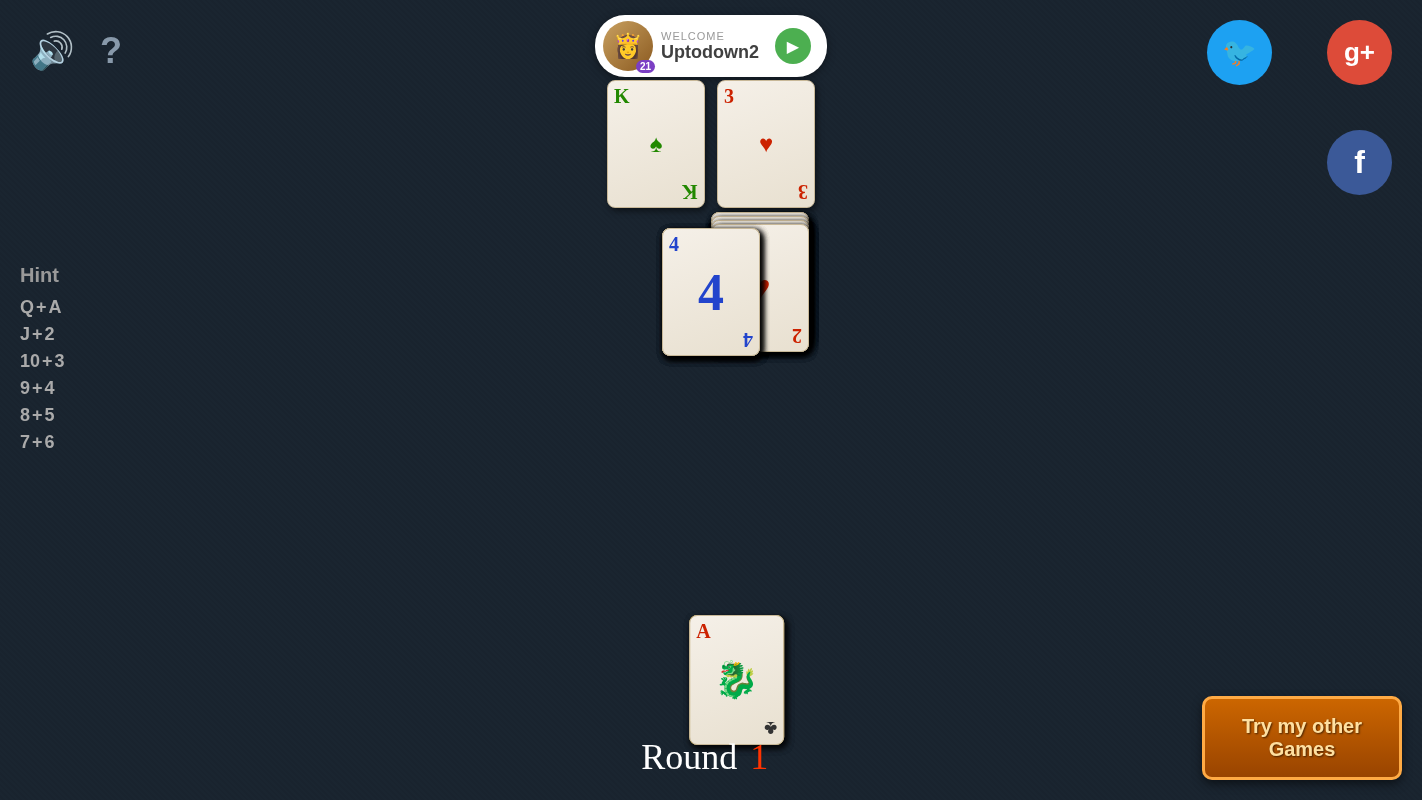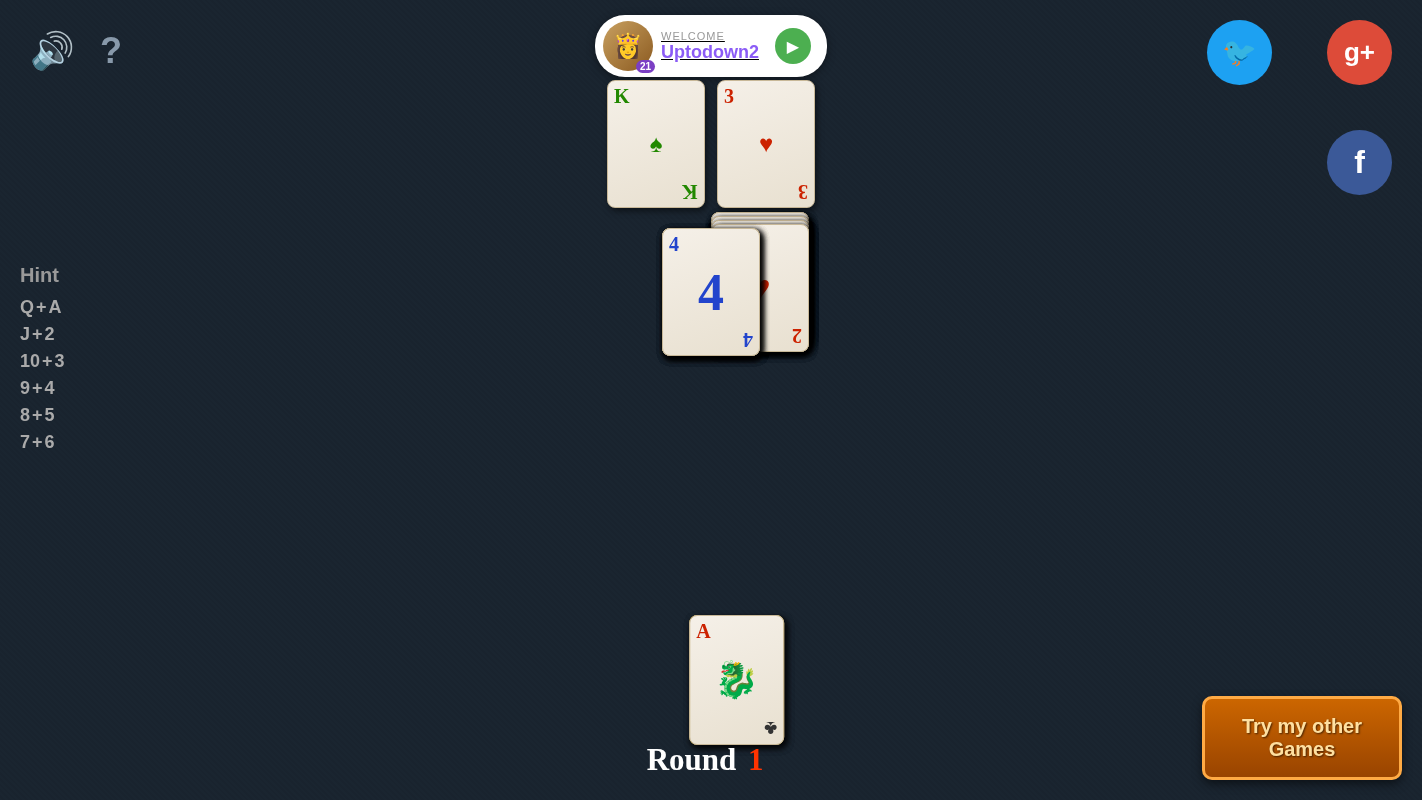--- a/index.html
+++ b/index.html
@@ -107,32 +107,31 @@
       background: #7b3fc4;
       color: white;
       font-size: 10px;
       font-weight: bold;
       border-radius: 10px;
       padding: 1px 4px;
     }
     .welcome-text {
       display: flex;
       flex-direction: column;
-      text-decoration: underline;
     }
     .welcome-label {
       font-size: 11px;
       color: #999;
       text-transform: uppercase;
       letter-spacing: 1px;
     }
     .welcome-name {
       font-size: 18px;
       font-weight: bold;
-      color: #8b5cf6;
+      color: #404040;
     }
     .play-btn {
       background: #4caf50;
       border-radius: 50%;
       width: 36px;
       height: 36px;
       display: flex;
       align-items: center;
       justify-content: center;
       margin-left: 8px;
@@ -559,19 +558,19 @@
   <div style="color:#ff8800; font-size:52px; cursor:pointer; text-shadow: 2px 2px 4px rgba(0,0,0,0.6);">↺</div>
 
   <div class="card" style="width:95px;height:130px;">
     <span class="rank top-left red" style="font-size:20px;">A</span>
     <div style="position:absolute;top:20px;left:5px;right:5px;bottom:20px;display:flex;align-items:center;justify-content:center;font-size:36px;">🐉</div>
     <span class="rank bottom-right dark" style="font-size:20px;">♣</span>
   </div>
 </div>
 
 <div style="position:absolute; bottom:22px; left:50%; transform:translateX(-55%); display:flex; gap:60px; align-items:center;">
-  <div style="font-size:31px; font-weight:bold; font-family:'Times New Roman',serif;">
+  <div style="font-size:36px; font-weight:normal; font-family:'Times New Roman',serif;">
     <span style="color:white;">Round</span>
     <span style="color:#ff3300; margin-left:4px;">1</span>
   </div>
 </div>
 
 <div class="try-games-btn">Try my other Games</div>
 
 </body></html>

